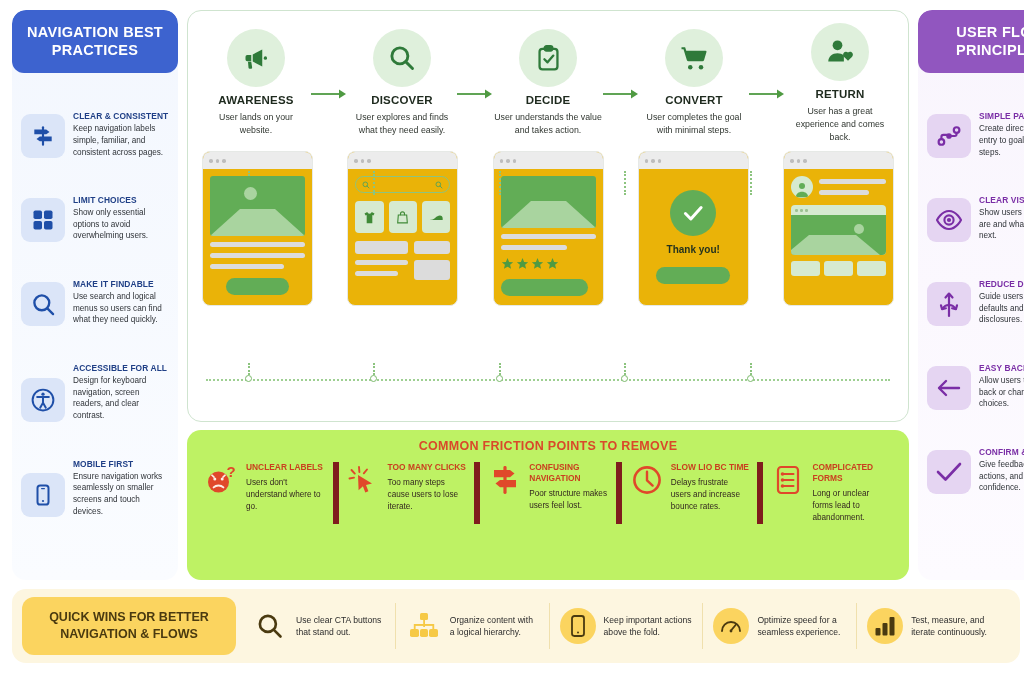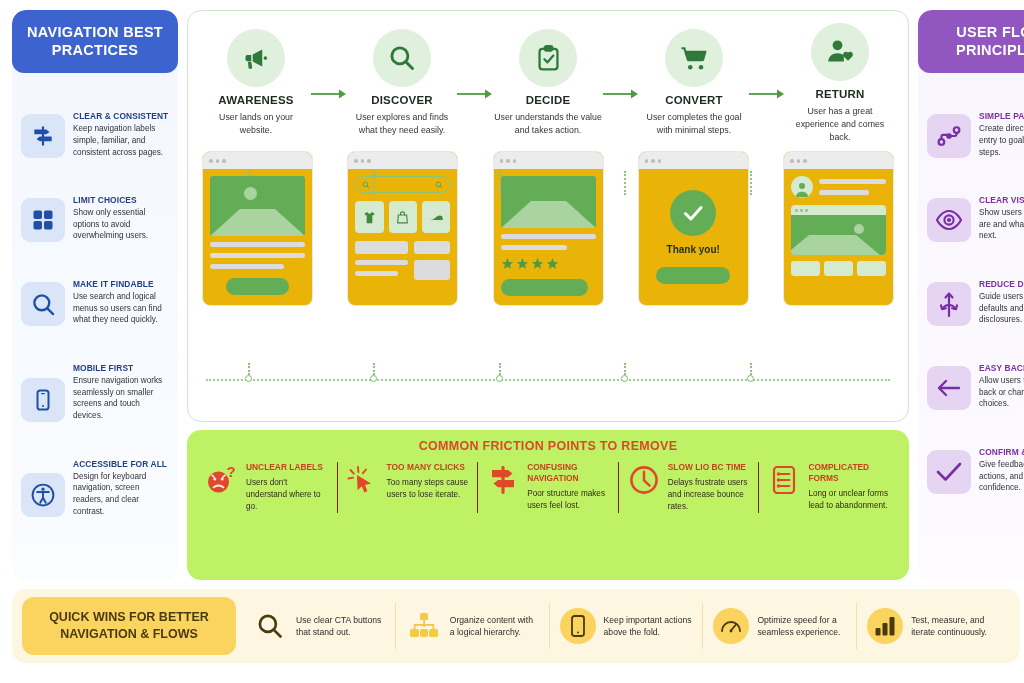--- a/index.html
+++ b/index.html
@@ -130,21 +130,21 @@
   
   .friction {
     background: #bef264;
     border-radius: 14px;
     padding: 9px 10px 10px;
     flex: 1 1 auto;
   }
   .friction-title { text-align: center; color: #d9492a; font-weight: bold; font-size: 12.5px; letter-spacing: .3px; margin-bottom: 9px; }
   .friction-items { display: flex; }
   .fitem { flex: 1; padding: 0 7px; display: flex; gap: 6px; align-items: flex-start; }
-  .fitem + .fitem { border-left: 1px solid #7f1d1d; }
+  .fitem + .fitem { border-left: 6px solid #7f1d1d; }
   .fico { width: 36px; flex: 0 0 36px; display: flex; align-items: flex-start; justify-content: center; padding-top: 2px; }
   .ftxt { flex: 1; }
   .ftitle { font-size: 8.4px; font-weight: bold; color: #c9401f; line-height: 1.3; margin-bottom: 4px; }
   .fdesc { font-size: 8.2px; line-height: 1.45; color: #33271f; }
 
   
   .bottom {
     margin-top: 9px;
     background: #fdf6e0;
     border-radius: 14px;
@@ -220,45 +220,45 @@
               </svg>
           </div>
           <div class="side-txt">
             <div class="side-title blue">MAKE IT FINDABLE</div>
             <div class="side-desc">Use search and logical menus so users can find what they need quickly.</div>
           </div>
         </div>
 
         <div class="side-item">
           <div class="side-ico blue">
-            <svg width="24" height="24" viewBox="0 0 24 24">
-                <g fill="none" stroke="#1f4fa8" stroke-width="2">
-                  <rect x="6.5" y="2.5" width="11" height="19" rx="2.6"></rect>
-                </g>
-                <circle cx="12" cy="18" r="1.1" fill="#1f4fa8"></circle>
-                <rect x="10" y="5" width="4" height="1.2" rx=".6" fill="#1f4fa8"></rect>
-              </svg>
-          </div>
-          <div class="side-txt">
-            <div class="side-title blue">MOBILE FIRST</div>
-            <div class="side-desc">Ensure navigation works seamlessly on smaller screens and touch devices.</div>
-          </div>
-        </div>
-
-        <div class="side-item">
-          <div class="side-ico blue">
             <svg width="26" height="26" viewBox="0 0 24 24">
                 <circle cx="12" cy="12" r="9.6" fill="none" stroke="#1f4fa8" stroke-width="1.8"></circle>
                 <circle cx="12" cy="6.6" r="1.5" fill="#1f4fa8"></circle>
                 <path d="M6.6 9.2h10.8M12 9.5v5M12 14.5l-2.6 4.6M12 14.5l2.6 4.6" stroke="#1f4fa8" stroke-width="1.8" stroke-linecap="round" fill="none"></path>
               </svg>
           </div>
           <div class="side-txt">
             <div class="side-title blue">ACCESSIBLE FOR ALL</div>
             <div class="side-desc">Design for keyboard navigation, screen readers, and clear contrast.</div>
+          </div>
+        </div>
+
+        <div class="side-item">
+          <div class="side-ico blue">
+            <svg width="24" height="24" viewBox="0 0 24 24">
+                <g fill="none" stroke="#1f4fa8" stroke-width="2">
+                  <rect x="6.5" y="2.5" width="11" height="19" rx="2.6"></rect>
+                </g>
+                <circle cx="12" cy="18" r="1.1" fill="#1f4fa8"></circle>
+                <rect x="10" y="5" width="4" height="1.2" rx=".6" fill="#1f4fa8"></rect>
+              </svg>
+          </div>
+          <div class="side-txt">
+            <div class="side-title blue">MOBILE FIRST</div>
+            <div class="side-desc">Ensure navigation works seamlessly on smaller screens and touch devices.</div>
           </div>
         </div>
 
       </div>
     </div>
 
     <div class="center">
 
       <div class="flow-card">
 

